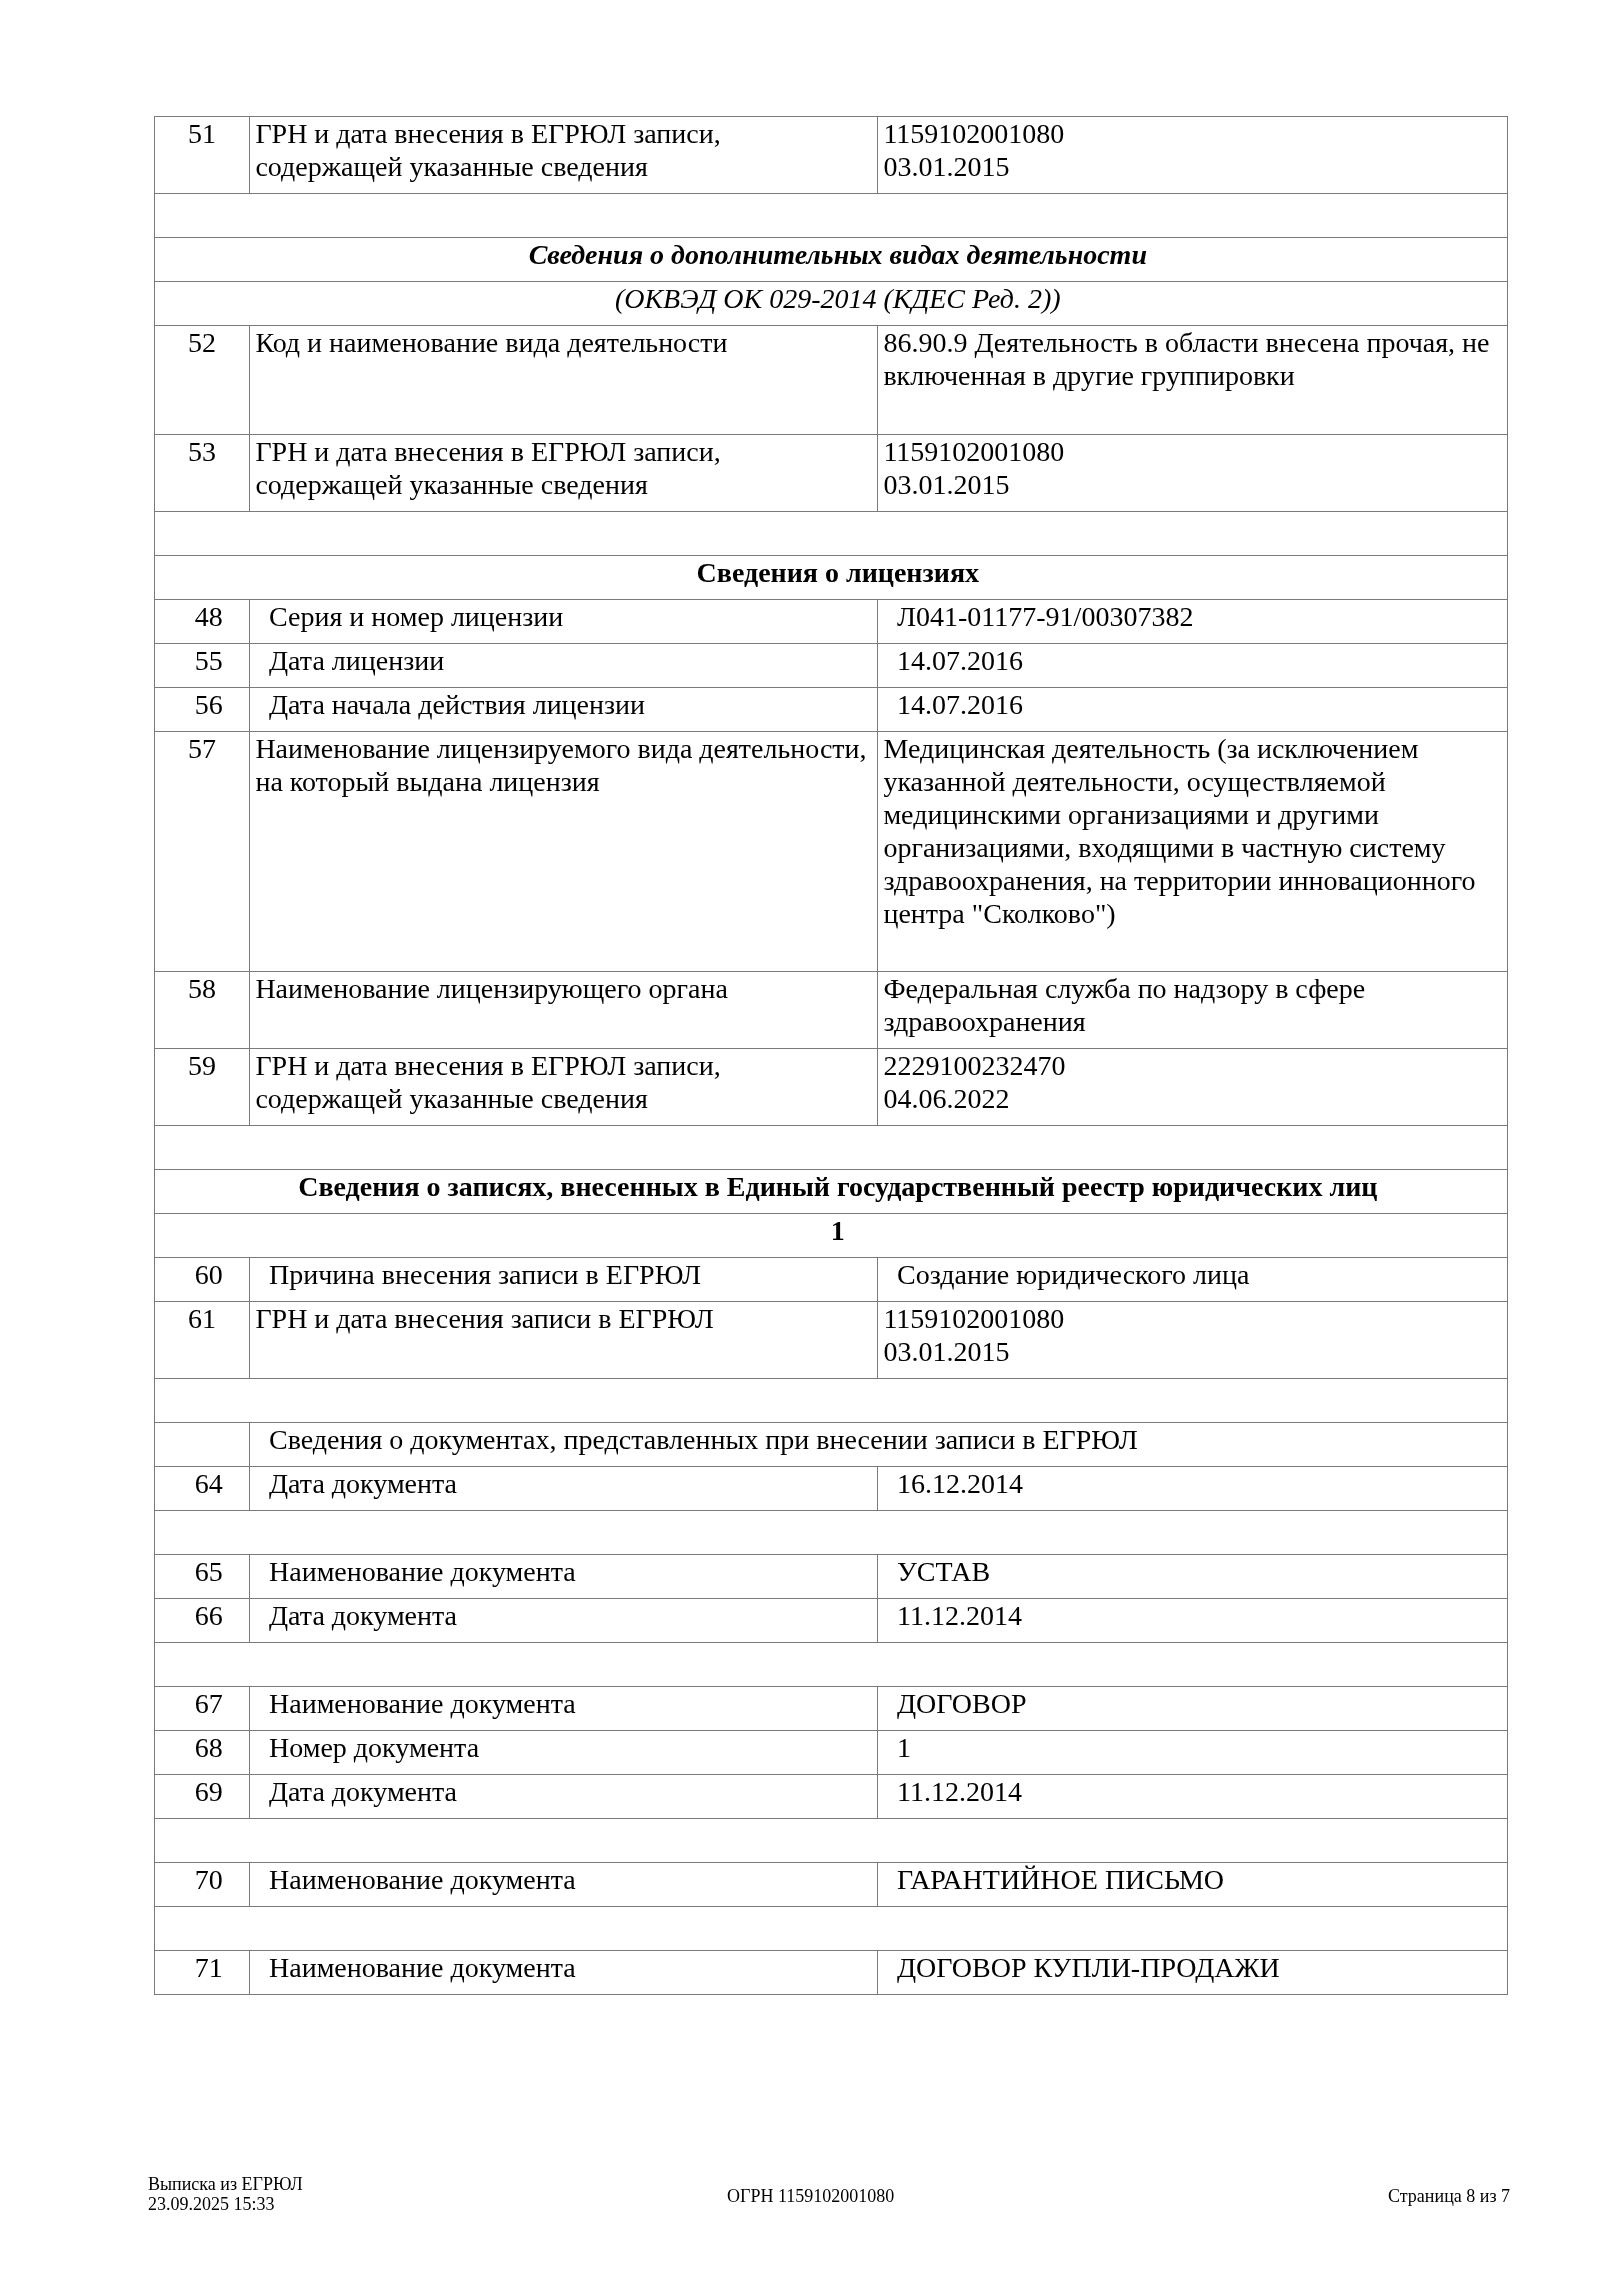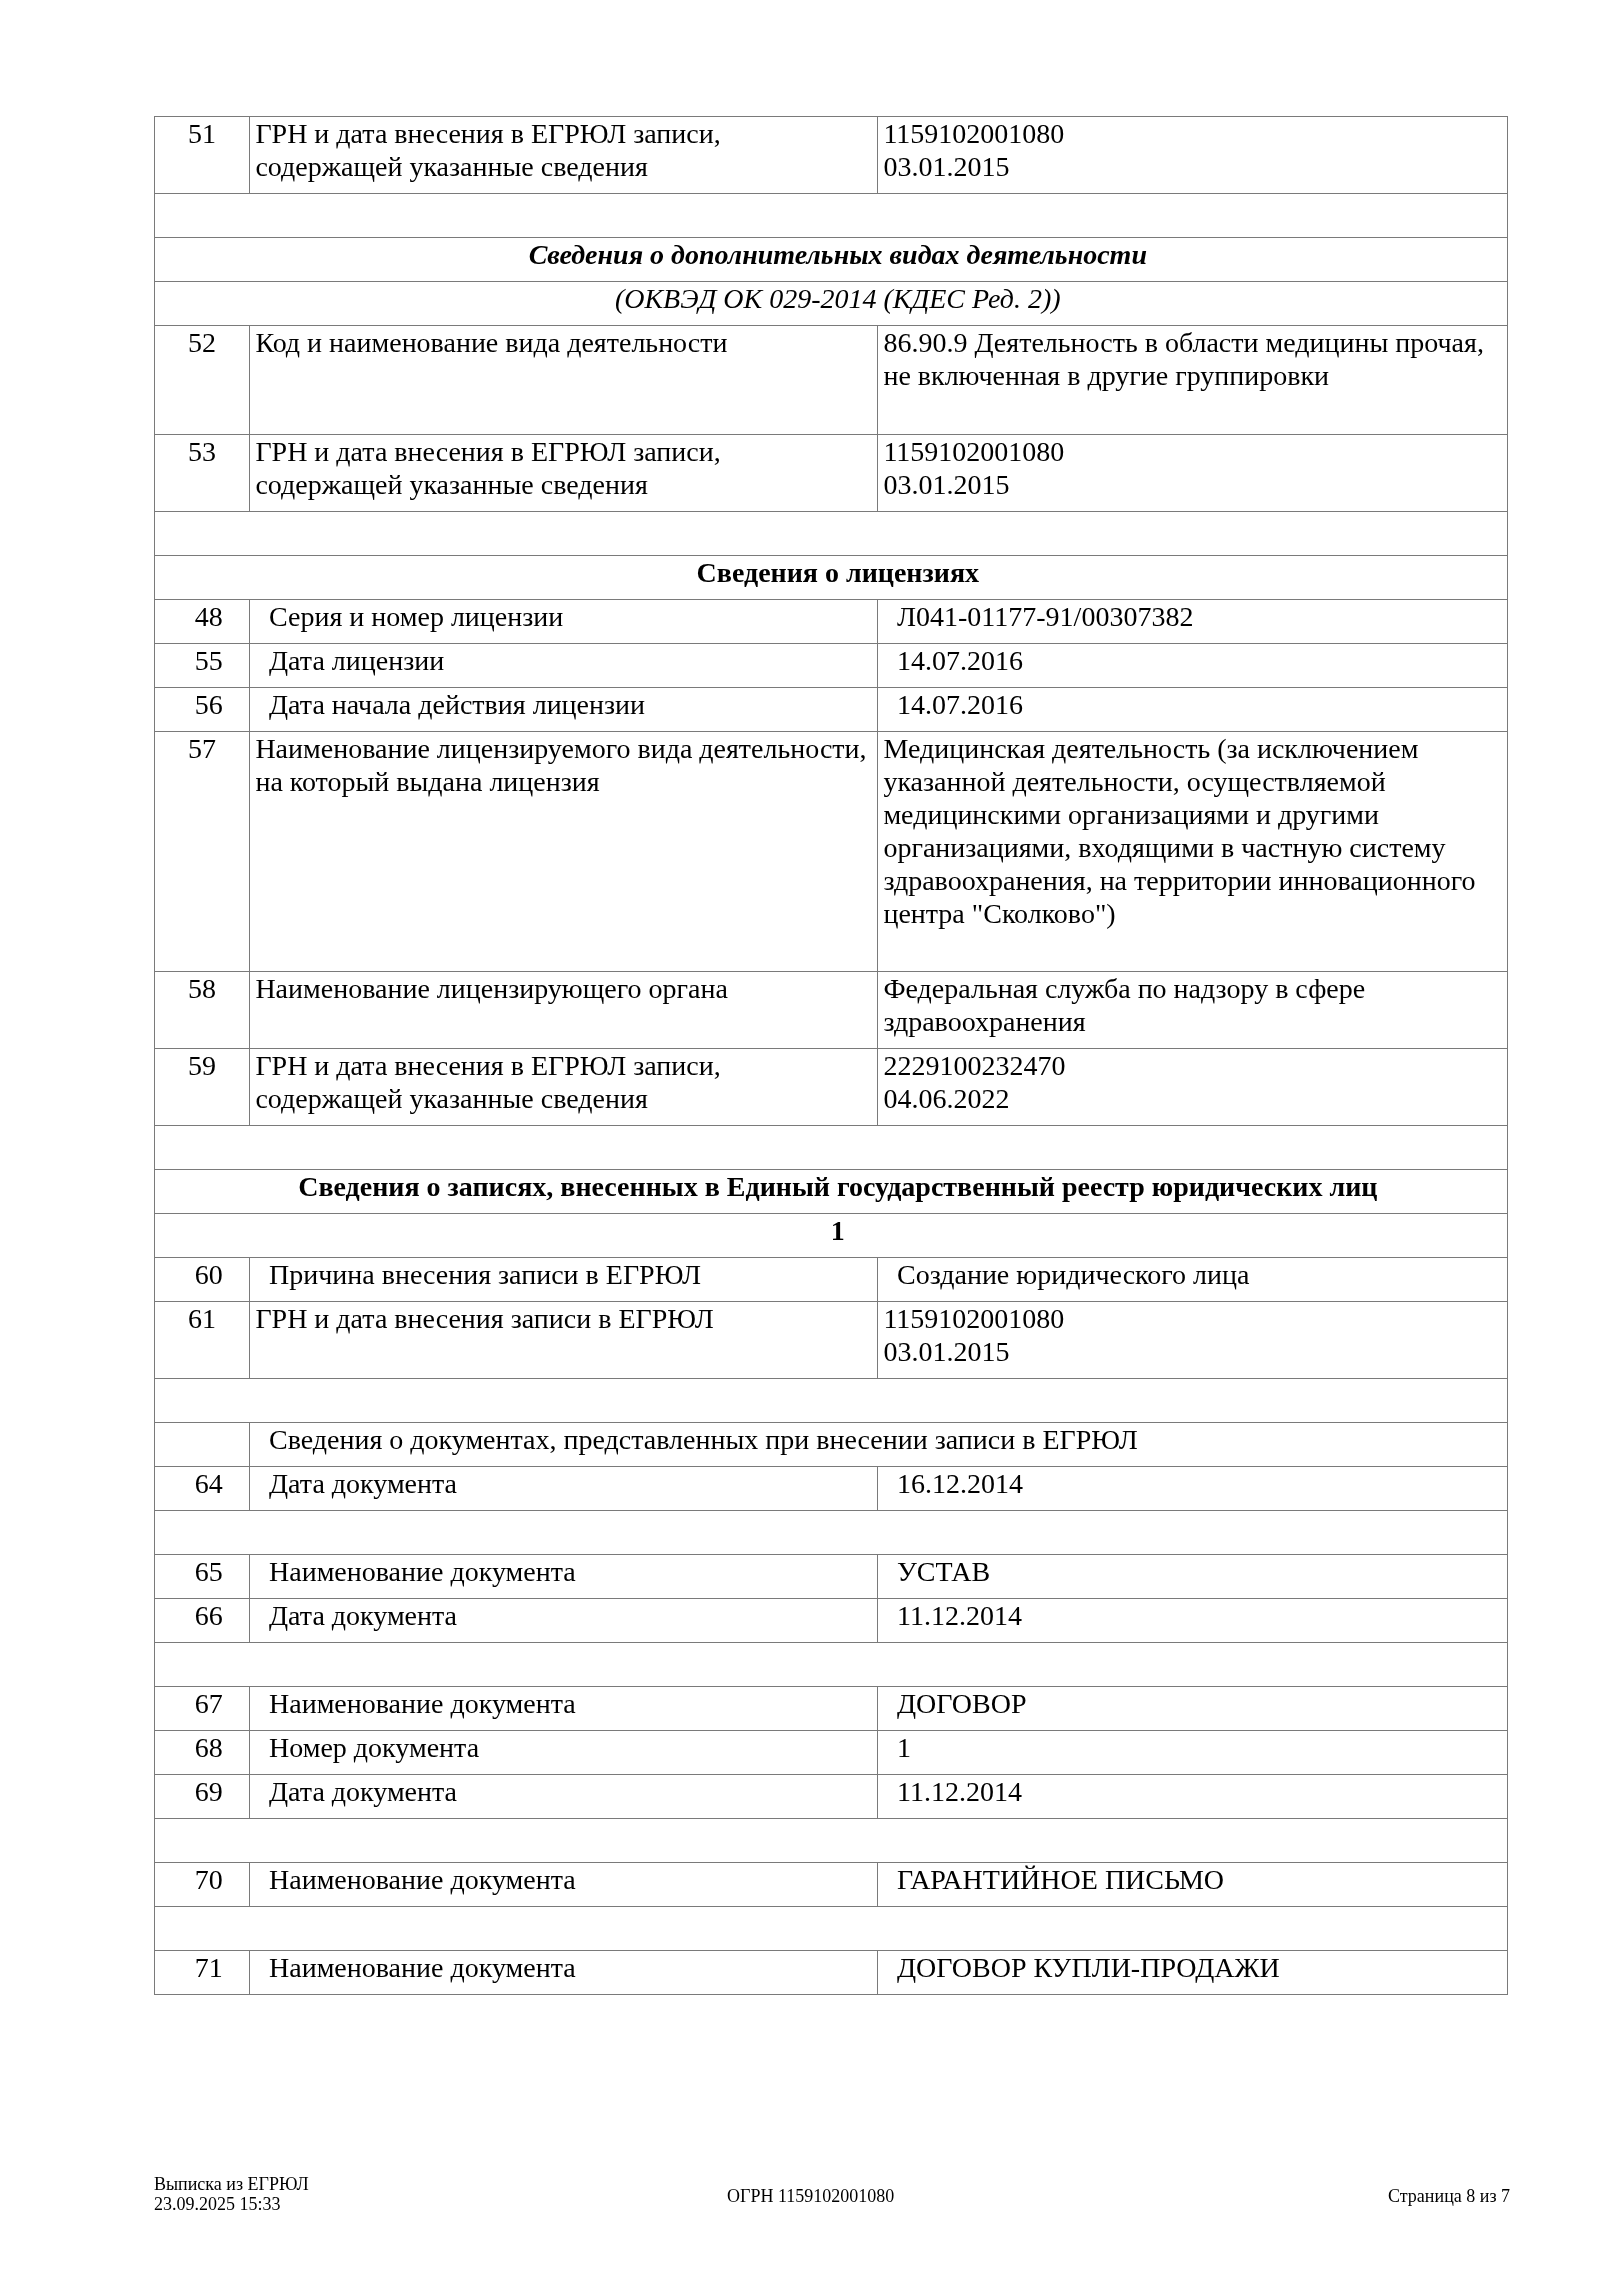--- a/index.html
+++ b/index.html
@@ -24,21 +24,21 @@
   td.section-i { font-style: italic; }
   td.section-b { font-weight: bold; }
   td.sub-header { padding-top: 5.4px; }
   tr.h1 td { height: 44px; padding-left: 19px; }
   tr.h2 td { height: 77px; }
   tr.h3 td { height: 109px; }
   tr.h7 td { height: 240px; }
   .line { display: block; }
   .footer { position: absolute; font-size: 18px; line-height: 19.7px;
             font-family: "Liberation Serif", "DejaVu Serif", serif; }
-  .footer-left { left: 154px; top: 2175px; }
+  .footer-left { left: 148px; top: 2175px; }
   .footer-center { left: 727px; top: 2187px; }
   .footer-right { right: 110px; top: 2187px; text-align: right; }
 </style>
 </head>
 <body>
 
 <table class="egrul">
   <colgroup>
       <col class="c-num">
       <col class="c-label">
@@ -58,21 +58,21 @@
       </tr>
     <tr class="h1">
       <td colspan="3" class="full section-bi">Сведения о дополнительных видах деятельности</td>
     </tr>
     <tr class="h1">
       <td colspan="3" class="full section-i">(ОКВЭД ОК 029-2014 (КДЕС Ред. 2))</td>
     </tr>
     <tr class="h3">
       <td class="num">52</td>
       <td class="label">Код и наименование вида деятельности</td>
-      <td class="value">86.90.9 Деятельность в области медицины прочая, не включенная в другие группировки</td>
+      <td class="value">86.90.9 Деятельность в области внесена прочая, не включенная в другие группировки</td>
     </tr>
     <tr class="h2">
       <td class="num">53</td>
       <td class="label">ГРН и дата внесения в ЕГРЮЛ записи, содержащей указанные сведения</td>
       <td class="value">
         <span class="line">1159102001080</span>
         <span class="line">03.01.2015</span>
       </td>
     </tr>
     <tr class="h1">

